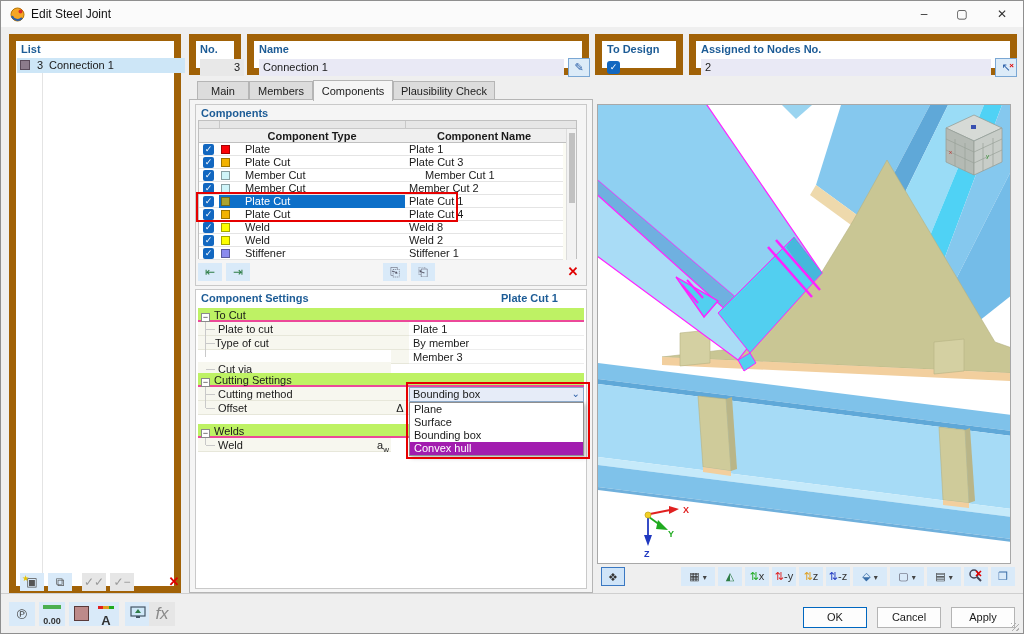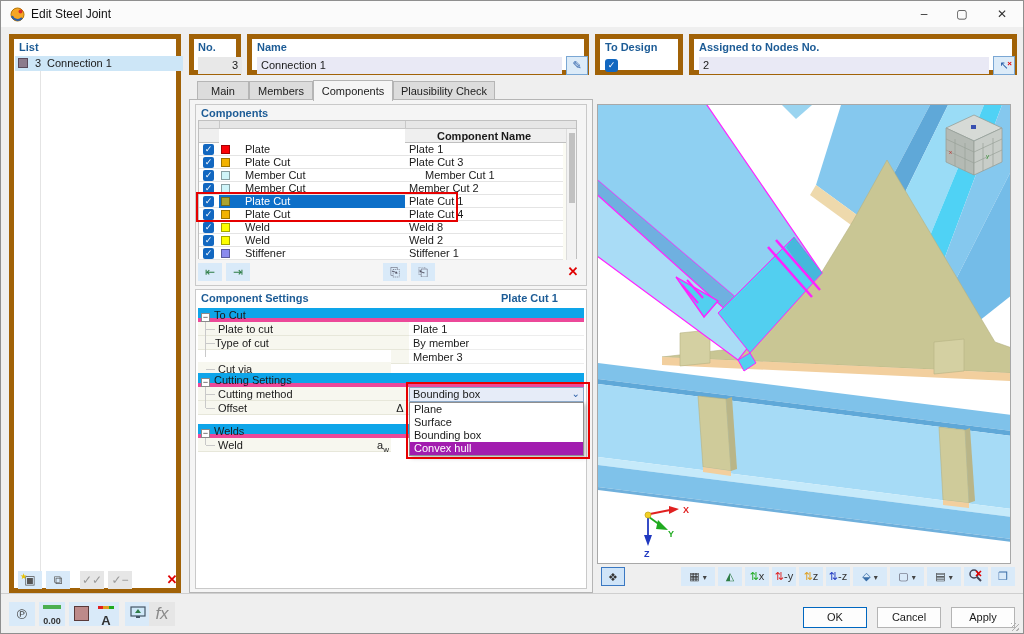--- a/index.html
+++ b/index.html
@@ -6,21 +6,21 @@
   html,body { width:1024px; height:634px; font-family:"Liberation Sans", sans-serif; }
   body { position:relative; background:#efefef; border:1px solid #8f8f8f; overflow:hidden; font-size:11px; color:#1a1a1a; }
   .abs { position:absolute; }
 
   
   .titlebar { left:0; top:0; width:1022px; height:26px; background:#fbfbfb; }
   .title-text { left:30px; top:6px; font-size:12px; color:#111; }
   .win-btn { top:0; width:34px; height:26px; text-align:center; line-height:26px; color:#333; font-size:12px; cursor:pointer; }
 
   
-  .card { background:#ffffff; border:5px solid #a16207; }
+  .card { background:#ffffff; border:7px solid #a16207; }
   .lbl { color:#1d5c96; font-weight:700; font-size:11px; }
   .field { background:#e9e9f5; height:17px; line-height:17px; font-size:11px; padding:0 4px; }
   .field.readonly { background:#e8e8e8; text-align:right; }
   .mini-btn { width:22px; height:19px; background:#dcebf8; border:1px solid #7aa7d4; text-align:center; line-height:17px; font-size:11px; color:#2b5fa8; }
 
   
   .list-item { left:1px; top:17px; width:168px; height:15px; background:#cde6f7; line-height:15px; }
   .swatch-sm { width:10px; height:10px; border:1px solid #5a4a5a; display:inline-block; }
 
   
@@ -37,21 +37,21 @@
   .cell { position:absolute; top:0; height:13px; overflow:hidden; white-space:nowrap; }
   .cb { position:absolute; left:4px; top:1px; width:11px; height:11px; background:#1267c0; border-radius:2px; color:#fff; font-size:9px; line-height:11px; text-align:center; }
   .csw { position:absolute; left:2px; top:2px; width:9px; height:9px; border:1px solid rgba(0,0,0,.35); }
   .scroll { background:#f2f2f2; border-left:1px solid #dcdcdc; }
   .thumb { background:#c1c1c1; }
 
   .tool-btn { width:24px; height:18px; background:#d9eaf9; text-align:center; line-height:18px; font-size:12px; color:#2e7d46; }
   .tool-btn.plain { background:transparent; }
 
   
-  .pg-group { background:#0ea5e9; border-bottom:4px solid #ec4899; line-height:14px; }
+  .pg-group { background:#bef264; border-bottom:2px solid #ec4899; line-height:14px; }
   .pg-label { background:#f7f7ef; border-bottom:1px solid #e7e7da; line-height:14px; }
   .pg-value { background:#ffffff; border-bottom:1px solid #ededed; line-height:14px; padding-left:4px; }
   .minusbox { display:inline-block; width:9px; height:9px; border:1px solid #8a8a8a; background:#fff; line-height:7px; font-size:9px; text-align:center; color:#333; vertical-align:-1px; margin-right:4px; }
   .tree-tick { position:absolute; left:8px; top:7px; width:9px; height:1px; background:#c9c9c9; }
   .combo { background:#e6ecf8; border:1px solid #8aa8c8; height:15px; line-height:13px; padding:0 3px; }
   .combo .chev { float:right; color:#2b5fa8; font-size:10px; line-height:12px; }
   .ddlist { background:#fff; border:1px solid #8f8f8f; box-shadow:2px 2px 4px rgba(0,0,0,.25); z-index:20; }
   .ddopt { height:13px; line-height:13px; padding-left:4px; }
 
   .annot { border:2px solid #e60000; z-index:30; pointer-events:none; }
@@ -135,20 +135,21 @@
 
 <div class="abs group-border" style="left:194px;top:103px;width:392px;height:182px;z-index:2"></div>
 <div class="abs lbl" style="left:200px;top:106px;z-index:2">Components</div>
 
 <div class="abs tbl" style="left:197px;top:119px;width:379px;height:139px;z-index:2">
 
   <div class="abs tbl-strip" style="left:0;top:0;width:377px;height:8px"></div>
   <div class="abs" style="left:20px;top:0;width:1px;height:8px;background:#c8c8c8"></div>
   <div class="abs" style="left:206px;top:0;width:1px;height:8px;background:#c8c8c8"></div>
 
+  <div class="abs th" style="left:20px;top:8px;width:186px;height:14px">Component Type</div>
   <div class="abs th" style="left:206px;top:8px;width:158px;height:14px">Component Name</div>
   <div class="abs th" style="left:0;top:8px;width:20px;height:14px"></div>
   <div class="abs th" style="left:364px;top:8px;width:13px;height:14px"></div>
 
   <div class="abs trow" style="left:0;top:22px;width:377px">
     <div class="cb">✓</div>
     <div class="cell" style="left:20px;width:186px">
         <span class="csw" style="background-color: rgb(251, 2, 7);"></span>
         <span style="position:absolute;left:26px">Plate</span>
       </div>

